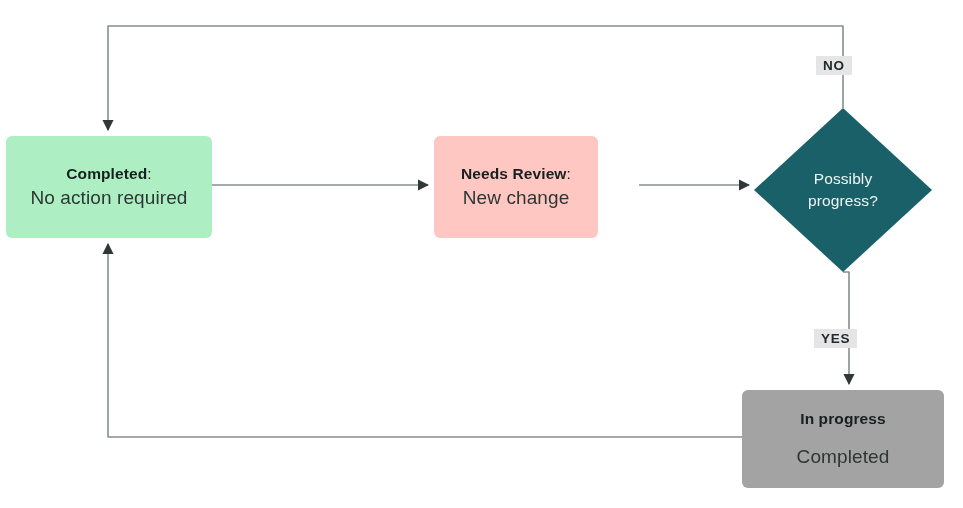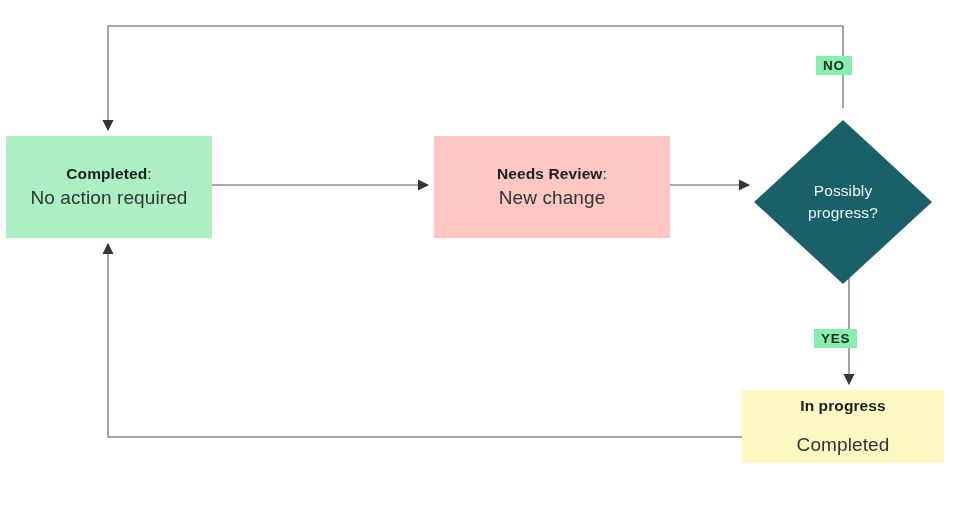--- a/index.html
+++ b/index.html
@@ -28,21 +28,21 @@
     pointer-events: none;
   }
   .node {
     position: absolute;
     box-sizing: border-box;
     display: flex;
     flex-direction: column;
     align-items: center;
     justify-content: center;
     text-align: center;
-    border-radius: 0;
+    border-radius: 6px;
     line-height: 1.38;
   }
   .node .line1 {
     font-size: 15.5px;
     font-weight: bold;
     color: #17201f;
     letter-spacing: 0.1px;
   }
   .node .line1 .plain {
     font-weight: normal;
@@ -55,34 +55,34 @@
   }
 
   
   #node-completed {
     left: 6px;  top: 136px;
     width: 206px; height: 102px;
     background: #ADEFC2;
   }
   #node-needs-review {
     left: 434px; top: 136px;
-    width: 236px; height: 102px;
+    width: 164px; height: 102px;
     background: #FFC7C2;
   }
   #node-in-progress {
     left: 742px; top: 390px;
-    width: 202px; height: 73px;
-    background: #fef9c3;
+    width: 202px; height: 98px;
+    background: #a3a3a3;
     gap: 15px;
   }
 
   
   #node-decision {
     position: absolute;
-    left: 754px; top: 120px;
+    left: 754px; top: 108px;
     width: 178px; height: 164px;
   }
   #node-decision .diamond-shape {
     position: absolute;
     left: 0; top: 0;
     width: 100%; height: 100%;
     background: #1A6068;
     clip-path: polygon(50% 0%, 100% 50%, 50% 100%, 0% 50%);
   }
   #node-decision .diamond-label {
@@ -96,21 +96,21 @@
     text-align: center;
     color: #eef5f4;
     font-size: 15.5px;
     line-height: 1.4;
     letter-spacing: 0.1px;
   }
 
   
   .edge-label {
     position: absolute;
-    background: #86efac;
+    background: #e5e5e5;
     color: #20292c;
     font-size: 13.5px;
     font-weight: bold;
     letter-spacing: 0.7px;
     padding: 2px 7px;
     text-align: center;
   }
   #label-no  { left: 816px; top: 56px;  }
   #label-yes { left: 814px; top: 329px; }
 </style>

